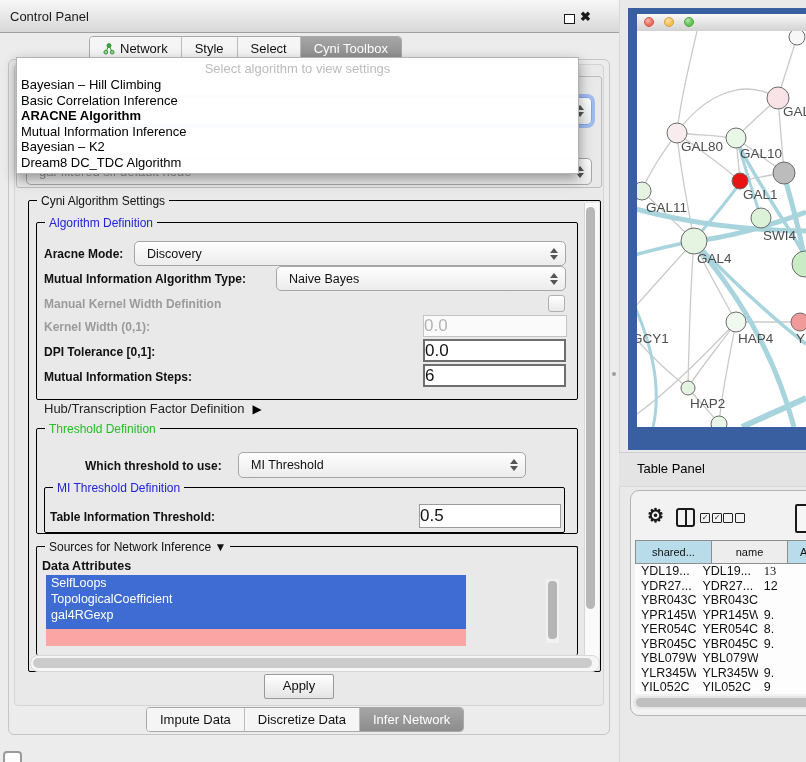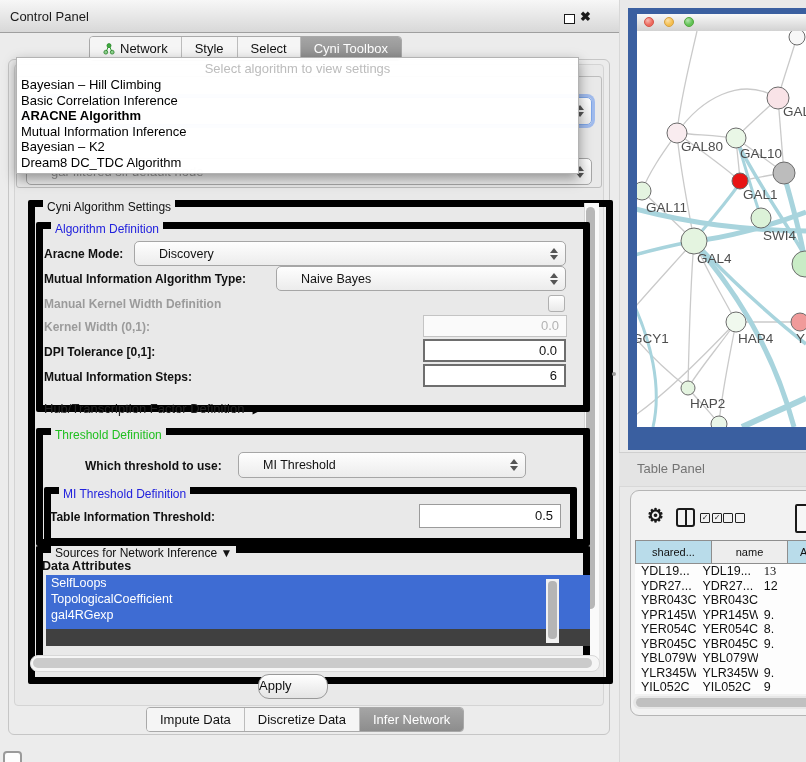--- a/index.html
+++ b/index.html
@@ -19,70 +19,70 @@
   .tabrow{height:23px;display:flex;border:1px solid #a9a9a9;border-radius:4px;overflow:hidden;background:#f5f5f5;z-index:6}
   .tabs-top{left:89px;top:36px}
   .tabs-bottom{left:146px;top:707px}
   .tab{padding:0 13px;font-size:13px;line-height:23px;color:#111;background:#f5f5f5;
        border-right:1px solid #bcbcbc;display:flex;align-items:center;gap:5px;white-space:nowrap}
   .tab:last-child{border-right:none}
   .tab.sel{background:linear-gradient(#a5a5a5,#8d8d8d);color:#fff;border-right-color:#8d8d8d}
   
   .inf-group{left:16px;top:76px;width:584px;height:110px;border:1px solid #bdbdbd;border-radius:3px;z-index:1}
   .combo{border:1px solid #a6a6a6;border-radius:5px;background:linear-gradient(#fefefe,#ececec);
-         font-size:12.5px;display:flex;align-items:center;padding-left:24px;box-sizing:border-box}
+         font-size:12.5px;display:flex;align-items:center;padding-left:12px;box-sizing:border-box}
   .combo .stp{position:absolute;right:7px;top:50%;transform:translateY(-50%);display:flex;flex-direction:column;gap:2px}
   .stp i{display:block;width:0;height:0;border-left:4px solid transparent;border-right:4px solid transparent}
   .stp .up{border-bottom:5px solid #555}
   .stp .dn{border-top:5px solid #555}
   .combo-algo{left:26px;top:97px;width:566px;height:28px;z-index:2;border:1px solid #7fa7e8;
               box-shadow:0 0 0 3px rgba(100,150,240,.55)}
   .combo-net{left:26px;top:158px;width:566px;height:27px;z-index:2;color:#999;font-size:13px}
   .popup{left:16px;top:57px;width:561px;height:115px;background:rgba(255,255,255,.97);
          border:1px solid #b3b3b3;box-shadow:0 5px 12px rgba(0,0,0,.40);z-index:30}
   .pp-ph{position:absolute;top:3px;left:0;width:100%;text-align:center;font-size:13px;color:#bcbcbc}
   .pp-it{position:absolute;left:4px;height:15px;font-size:13px;line-height:15px;color:#000;white-space:nowrap}
   .pp-it.sel{font-weight:bold}
   
-  .group{position:absolute;border:7px solid #000000;border-radius:2px}
+  .group{position:absolute;border:1px solid #000000;border-radius:2px}
   .glabel{position:absolute;top:-7px;left:8px;background:#e9e9e9;padding:0 4px;font-size:12px;white-space:nowrap}
   .blue{color:#2222dd}.green{color:#1fbf1f}
   .lbl{position:absolute;font-size:12px;font-weight:bold;color:#111;white-space:nowrap}
   .lbl.gray{color:#9b9b9b}
   .field{position:absolute;box-sizing:border-box;background:#fff;border:2px solid #6e6e6e;
-         font-size:13px;text-align:right;padding-right:7px}
+         font-size:17px;padding-right:7px}
   .field.dis{border:1px solid #c4c4c4;background:#fafafa;color:#b3b3b3}
   .field.lite{border:1px solid #9b9b9b}
   .checkbox{position:absolute;width:15px;height:15px;border:1px solid #b0b0b0;border-radius:3px;
             background:linear-gradient(#fff,#e9e9e9)}
   .expander{position:absolute;font-size:13px;color:#222;white-space:nowrap}
   .tri-r{display:inline-block;margin-left:8px;font-size:12px;color:#000}
   .vscroll{left:584px;top:203px;width:14px;height:465px;background:#fafafa;border-left:1px solid #d6d6d6}
   .vthumb{left:586px;top:207px;width:9px;height:402px;background:#b7b7b7;border-radius:5px}
   .hscroll{left:30px;top:655px;width:568px;height:15px;background:#f6f6f6;border:1px solid #d8d8d8;border-radius:8px}
   .hthumb{left:33px;top:658px;width:559px;height:10px;background:#cbcbcb;border-radius:5px}
-  .attr-list{left:46px;top:575px;width:544px;height:71px;background:#404040;overflow:hidden}
+  .attr-list{left:46px;top:575px;width:420px;height:71px;background:#fca5a5;overflow:hidden}
   .attr-it{height:16px;line-height:16px;background:#3e6cd3;color:#fff;font-size:12.5px;padding-left:5px}
   .attr-part{height:6px;background:#3e6cd3}
   .list-vtrack{left:546px;top:579px;width:13px;height:64px;background:#f1f1f1}
   .list-vthumb{left:548px;top:581px;width:9px;height:58px;background:#b5b5b5;border-radius:4px}
-  .apply-btn{left:258px;top:674px;width:68px;height:23px;border:1px solid #999;border-radius:11px;
-             background:linear-gradient(#fff,#e4e4e4);font-size:13px;text-align:left;line-height:22px}
+  .apply-btn{left:264px;top:674px;width:68px;height:23px;border:1px solid #999;border-radius:2px;
+             background:linear-gradient(#fff,#e4e4e4);font-size:13px;text-align:center;line-height:22px}
   .split-dot{left:612px;top:372px;width:4px;height:4px;border-radius:50%;background:#9c9c9c}
   .corner-ic{left:3px;top:751px;width:15px;height:13px;border:2px solid #9a9a9a;border-radius:4px;background:#fdfdfd}
   
   .net-frame{left:628px;top:8px;width:178px;height:442px;background:#3a5fa0}
   .net-title{left:637px;top:14px;width:169px;height:17px;background:linear-gradient(#f8f8f8,#d2d2d2);
              border-bottom:1px solid #a8a8a8}
   .tl{position:absolute;top:3px;width:10px;height:10px;border-radius:50%;box-sizing:border-box}
   .net-canvas{left:637px;top:31px;width:169px;height:396px;background:#fff}
   
   .tp-strip{left:619px;top:452px;width:187px;height:33px;background:#e4e4e4;
             border-top:1px solid #cfcfcf;border-bottom:1px solid #d8d8d8}
-  .tp-title{position:absolute;left:18px;top:8px;font-size:13px;color:#737373}
+  .tp-title{position:absolute;left:18px;top:8px;font-size:13px;color:#000000}
   .tbl-box{left:630px;top:490px;width:200px;height:224px;background:#f2f2f2;border:1px solid #b5b5b5;border-radius:9px}
   .gear{left:647px;top:504px;font-size:19px;color:#1a1a1a;font-weight:bold}
   .colsic{left:676px;top:508px;width:15px;height:15px;border:2px solid #1a1a1a;border-radius:3px}
   .colsic i{position:absolute;left:50%;top:0;width:2px;height:100%;background:#1a1a1a;margin-left:-1px}
   .cbx{display:inline-block;width:8px;height:8px;border:1.5px solid #222;border-radius:1px;margin-right:2px;
        font-size:8px;line-height:8px;text-align:center;vertical-align:top;color:#222}
   .cbgrp{position:absolute;top:513px}
   .pageic{left:795px;top:504px;width:22px;height:25px;border:2px solid #1a1a1a;border-radius:2px;background:#f6f6f6}
   .thead{left:635px;top:540px;display:flex;height:24px}
   .thcell{box-sizing:border-box;border:1px solid #8e8e8e;margin-right:-1px;font-size:11px;

